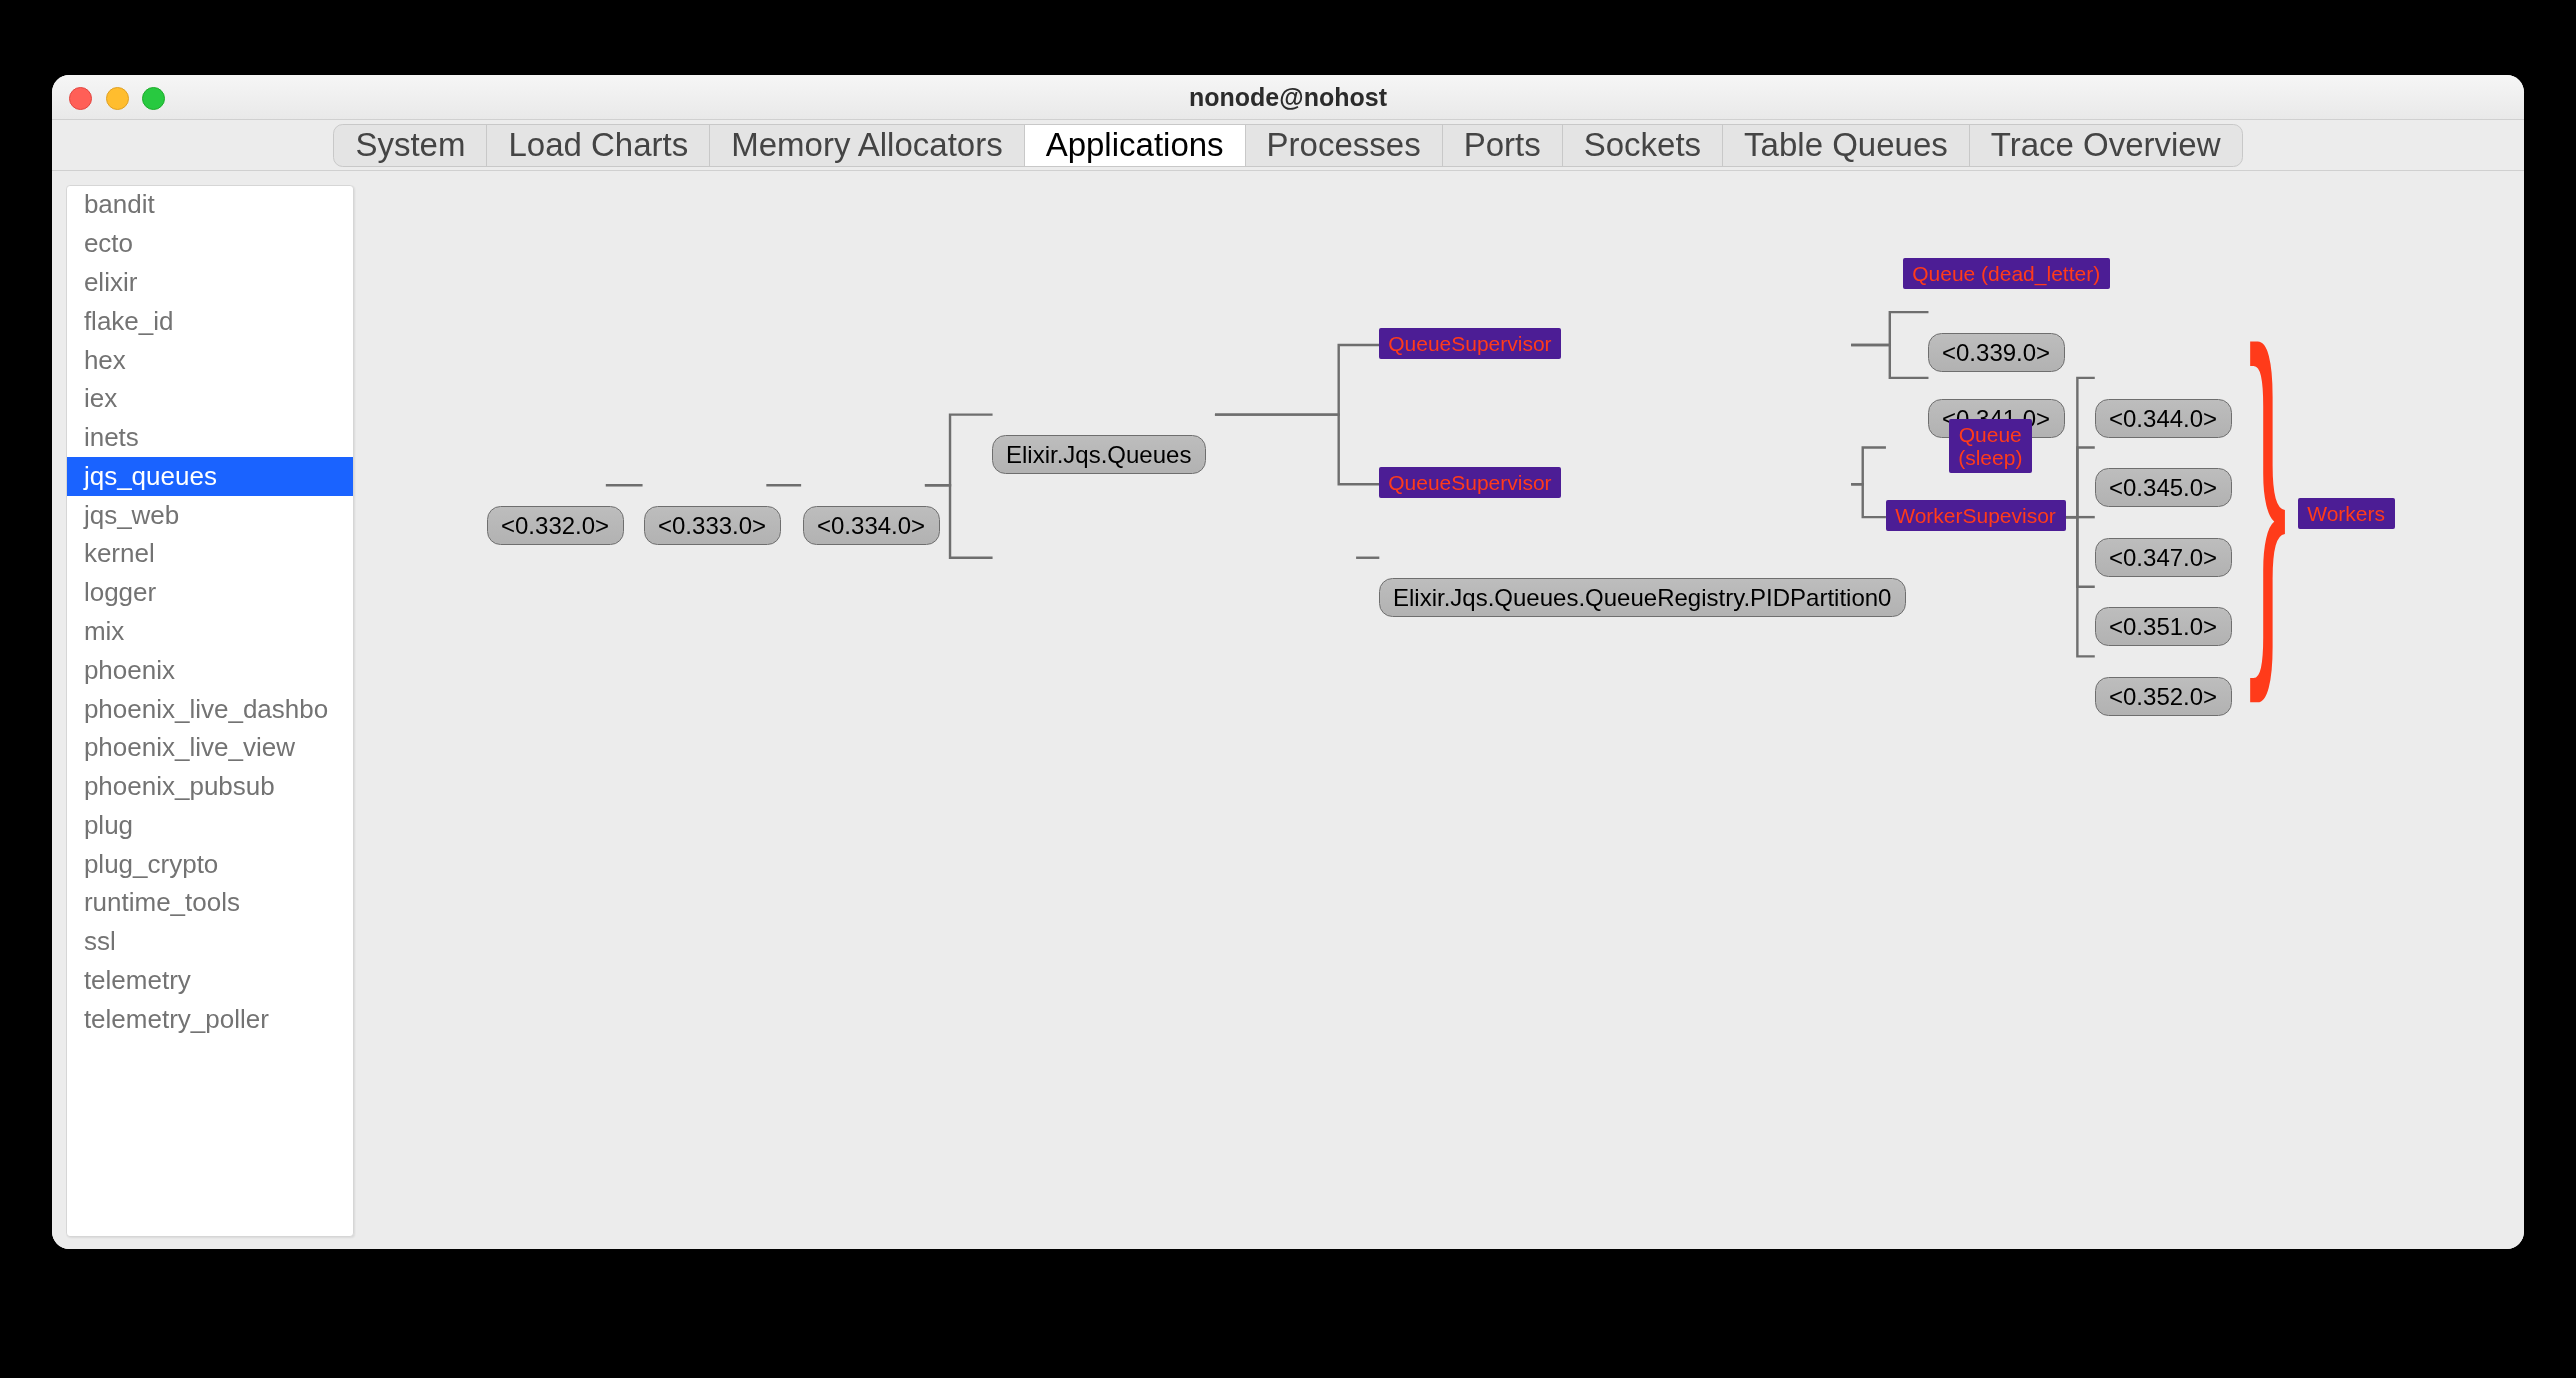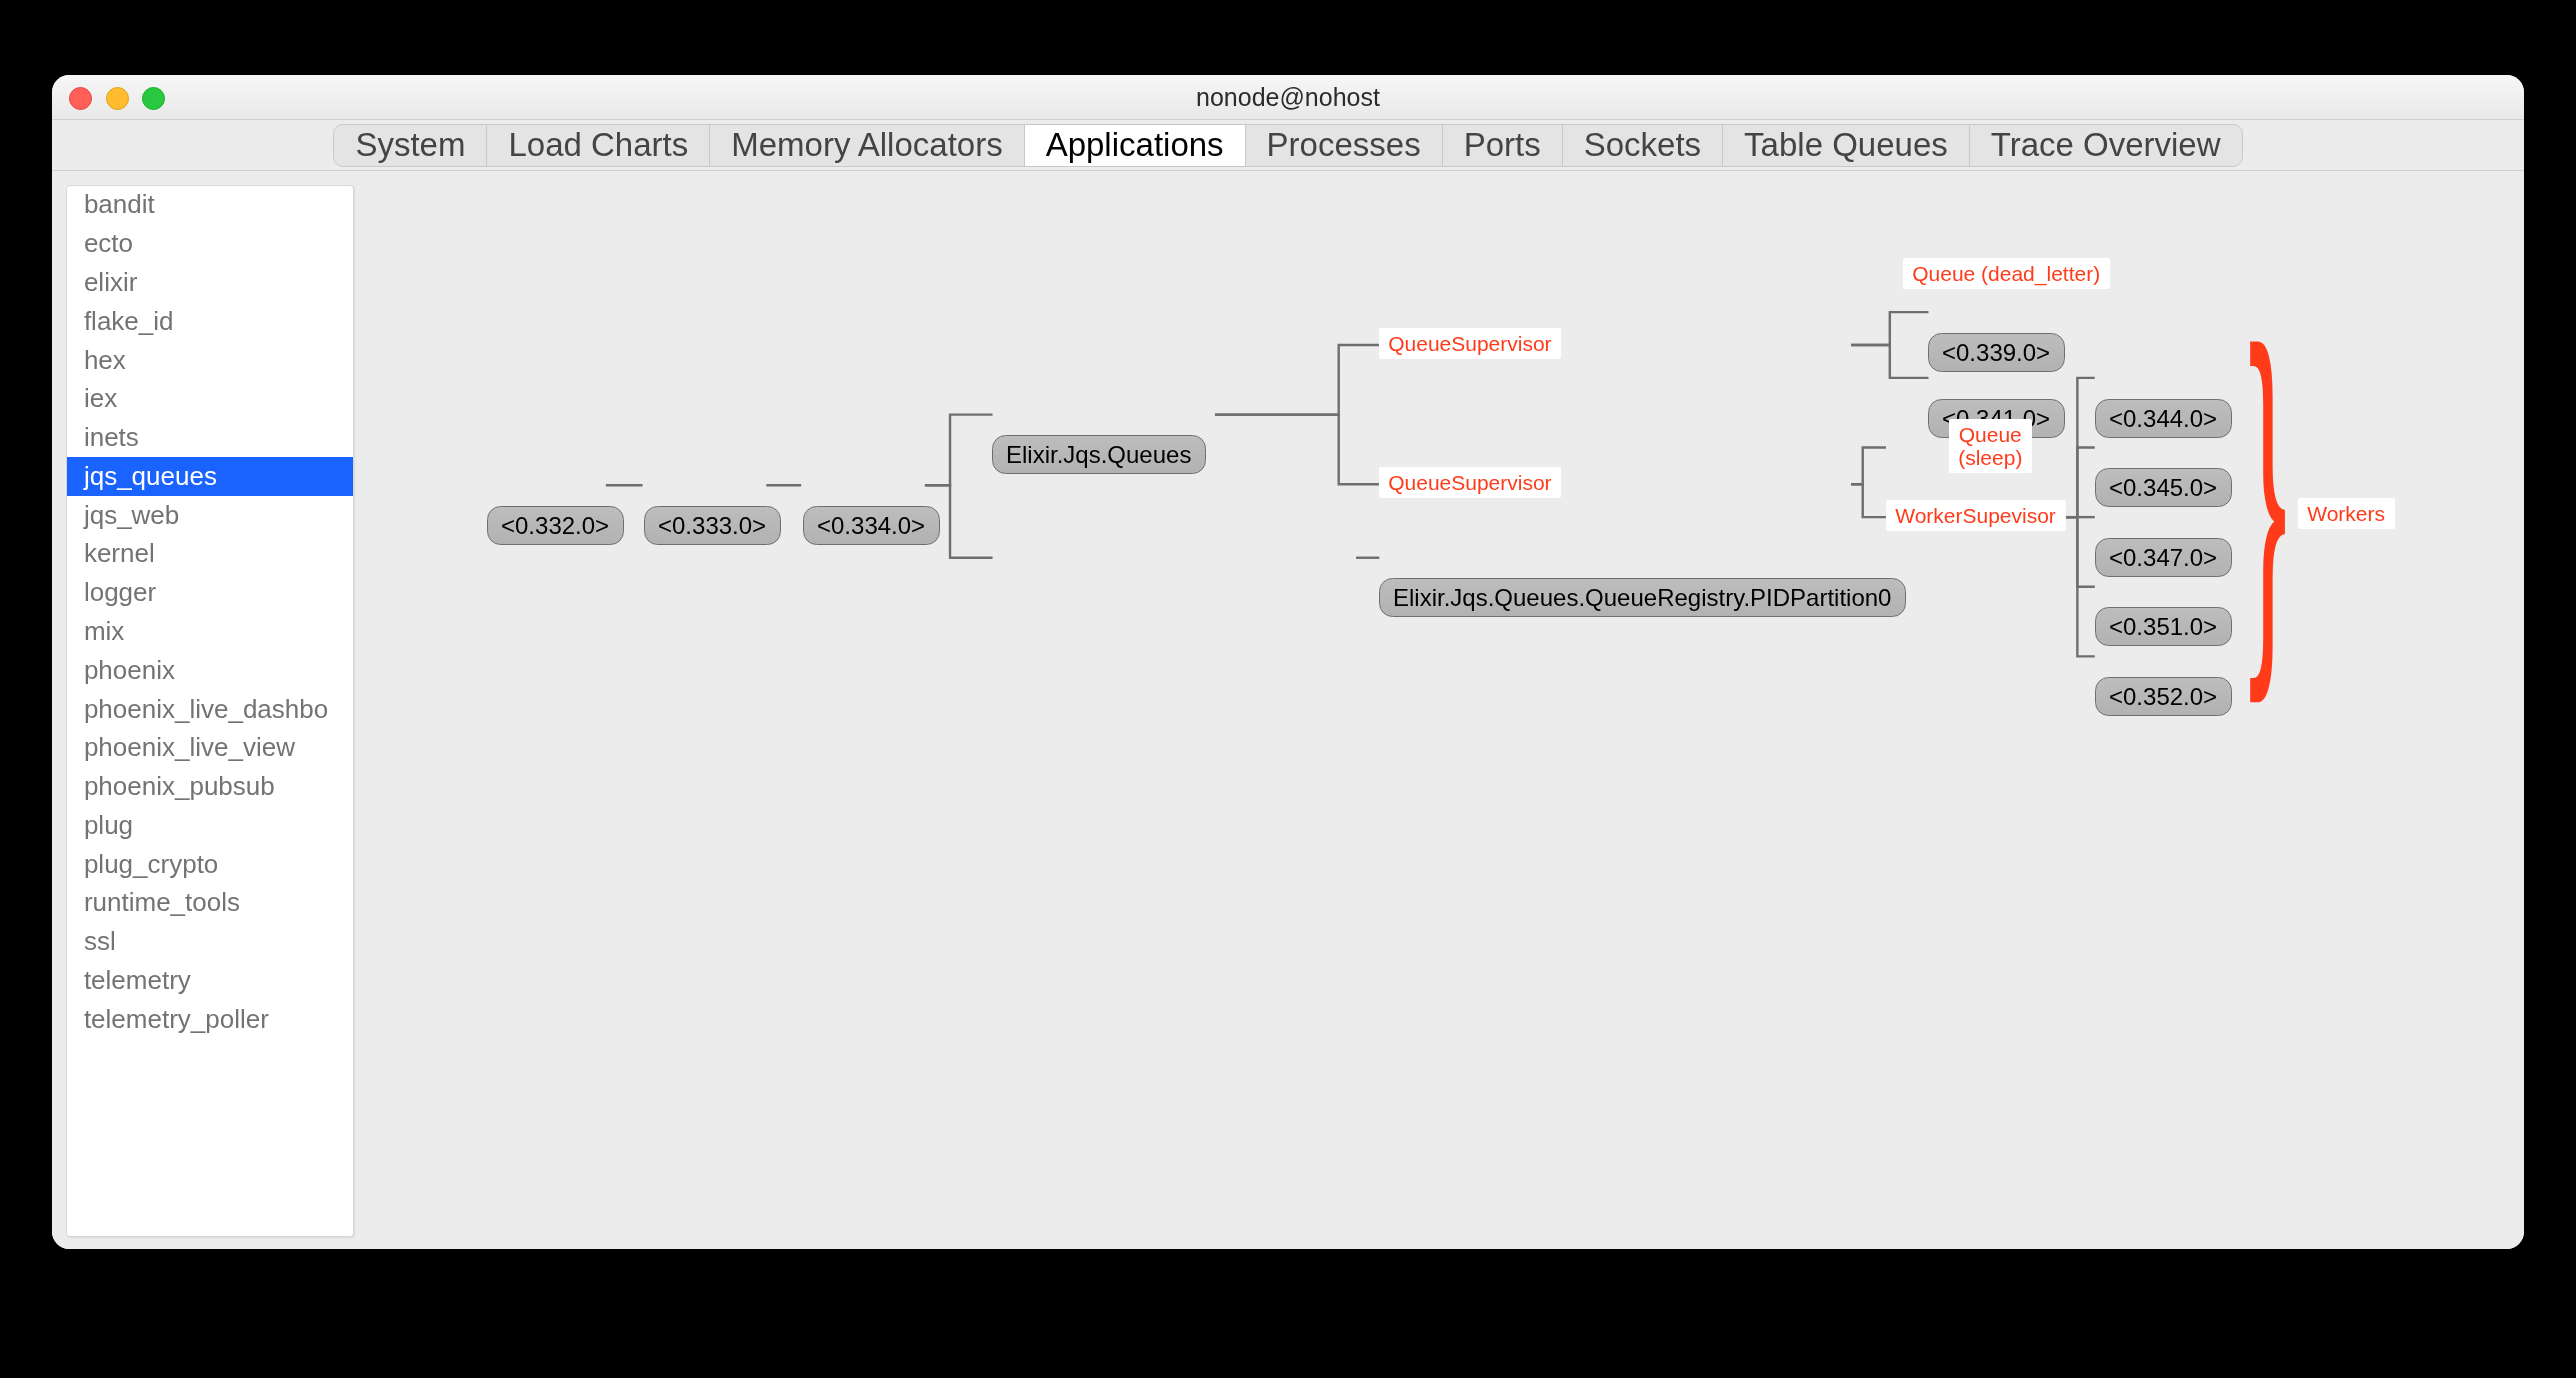--- a/index.html
+++ b/index.html
@@ -43,21 +43,21 @@
     border-radius: 50%;
   }
   .tl.red { background:#ff5f57; border:1px solid #e24640;}
   .tl.yellow { background:#ffbd2e; border:1px solid #dfa023;}
   .tl.green { background:#28c940; border:1px solid #1dad2b;}
   .title {
     flex:1;
     text-align:center;
     font-size: 25px;
     color:#2b2b2b;
-    font-weight:400;
+    font-weight:700;
   }
   .tabbar {
     height: 50px;
     background:#ececec;
     display:flex;
     align-items:center;
     justify-content:center;
     border-bottom:1px solid #d0d0d0;
   }
   .tabset {
@@ -123,21 +123,21 @@
     font-size:24px;
     padding:5.8px 13.5px;
     white-space:nowrap;
     box-sizing:border-box;
     text-align:center;
     line-height:1.05;
     margin-top:40px;
   }
   .anno {
     position:absolute;
-    background:#ffffff;
+    background:#4c1d95;
     color:#ff3b1a;
     font-size:21px;
     padding:3.9px 9.7px;
     border-radius:1.9px;
     white-space:nowrap;
     text-align:center;
     line-height:1.1;
   }
   svg.wires {
     position:absolute;

